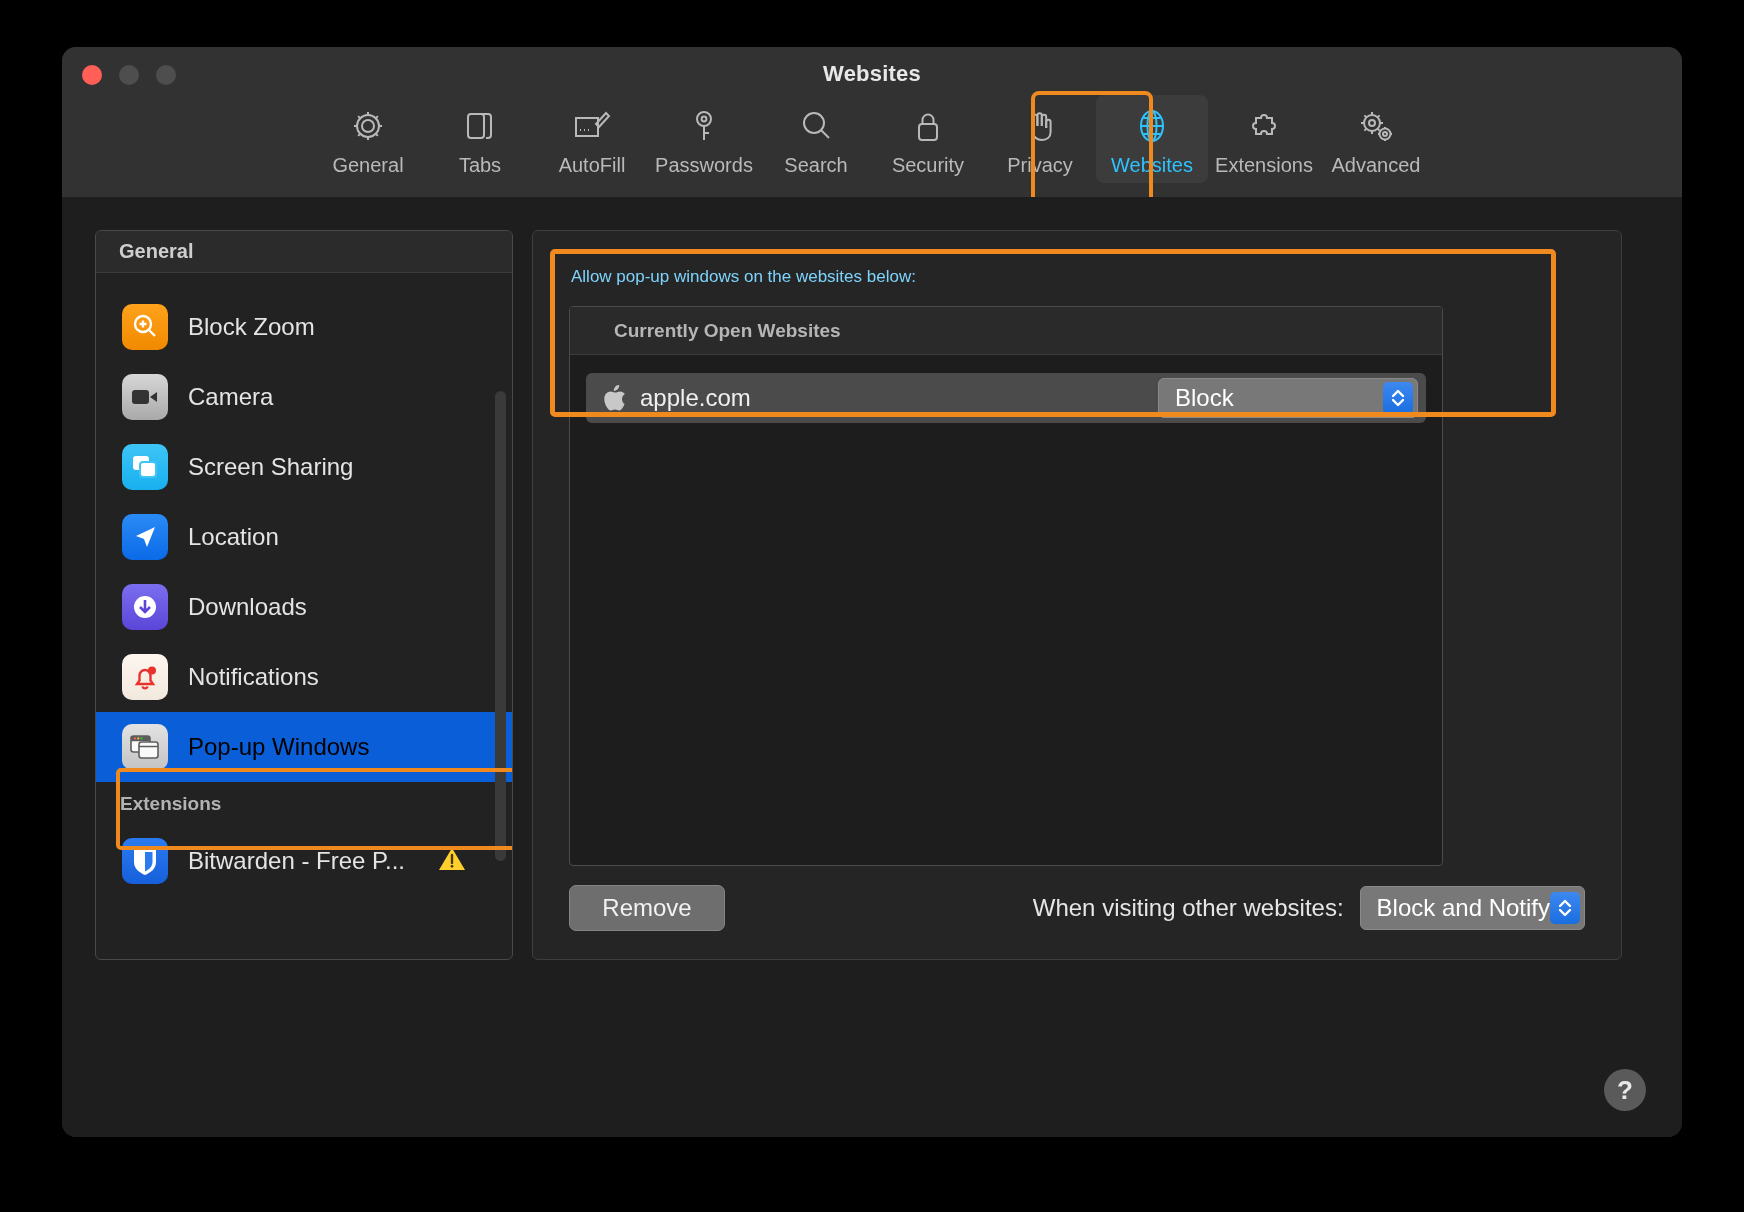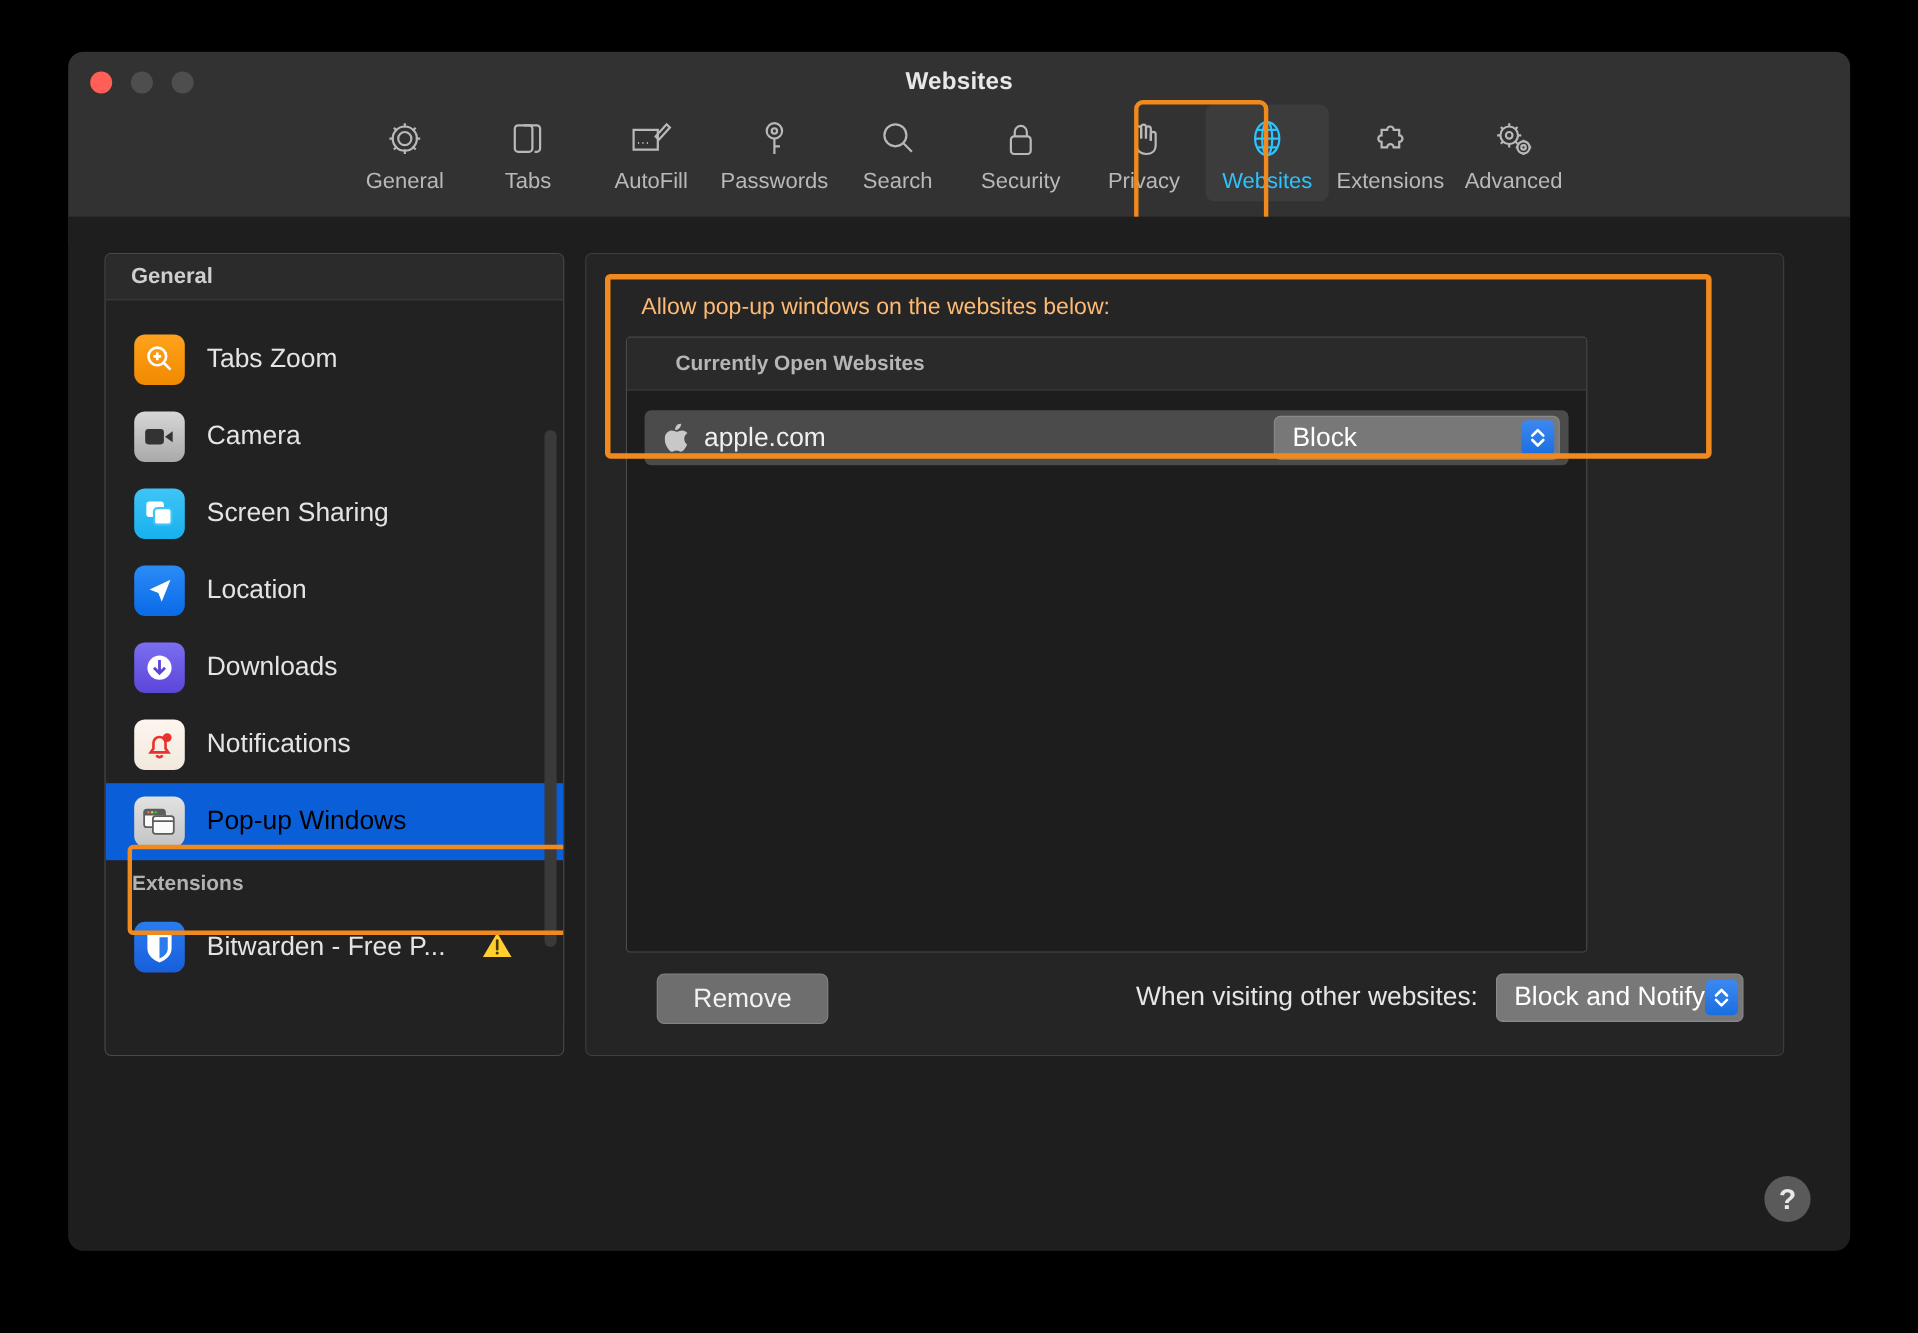--- a/index.html
+++ b/index.html
@@ -151,22 +151,22 @@
   
   .main {
     position: absolute;
     left: 470px; top: 33px;
     width: 1090px; height: 730px;
     background: #252525;
     border: 1px solid #3e3e3e;
     border-radius: 6px;
   }
   .main-title {
-    position: absolute; left: 50px; top: 36px;
-    color: #fdba74; font-size: 21px;
+    position: absolute; left: 38px; top: 36px;
+    color: #7dd3fc; font-size: 17px;
   }
   .list-box {
     position: absolute; left: 36px; top: 75px;
     width: 874px; height: 560px;
     background: #1d1d1d;
     border: 1px solid #4b4b4b;
     border-radius: 4px;
     overflow: hidden;
   }
   .list-group-head {
@@ -211,21 +211,21 @@
     position: absolute;
     left: 14px; top: 60px;
     width: 1140px; height: 180px;
     border: 5px solid #f18a1e;
     border-radius: 5px;
     pointer-events: none;
   }
 
   .footer {
     position: absolute; left: 36px; right: 36px; bottom: 28px;
-    display: flex; align-items: flex-start; margin-left: 28px;
+    display: flex; align-items: center;
   }
   .remove-btn {
     height: 46px; min-width: 156px;
     background: #6e6e6e;
     border: 1px solid #848484;
     border-radius: 7px;
     display: flex; align-items: center; justify-content: center;
     color: #f2f2f2; font-size: 24px;
   }
   .footer-right {
@@ -383,21 +383,21 @@
               
             </div>
 
             <div class="sb-row">
               <span class="icon-tile tile-zoom">
                 <svg width="34" height="34" viewBox="0 0 34 34" fill="none" stroke="#ffffff" stroke-width="2.4">
                   <circle cx="15" cy="14" r="8"></circle>
                   <path d="M15 10.5v7M11.5 14h7M21 20l6 6"></path>
                 </svg>
               </span>
-              <span class="label">Tabs Zoom</span>
+              <span class="label">Block Zoom</span>
             </div>
 
             <div class="sb-row">
               <span class="icon-tile tile-cam">
                 <svg width="32" height="24" viewBox="0 0 32 24">
                   <rect x="3" y="5" width="17" height="14" rx="3" fill="#333"></rect>
                   <path d="M21 12 L28 7 v10 z" fill="#333"></path>
                 </svg>
               </span>
               <span class="label">Camera</span>

